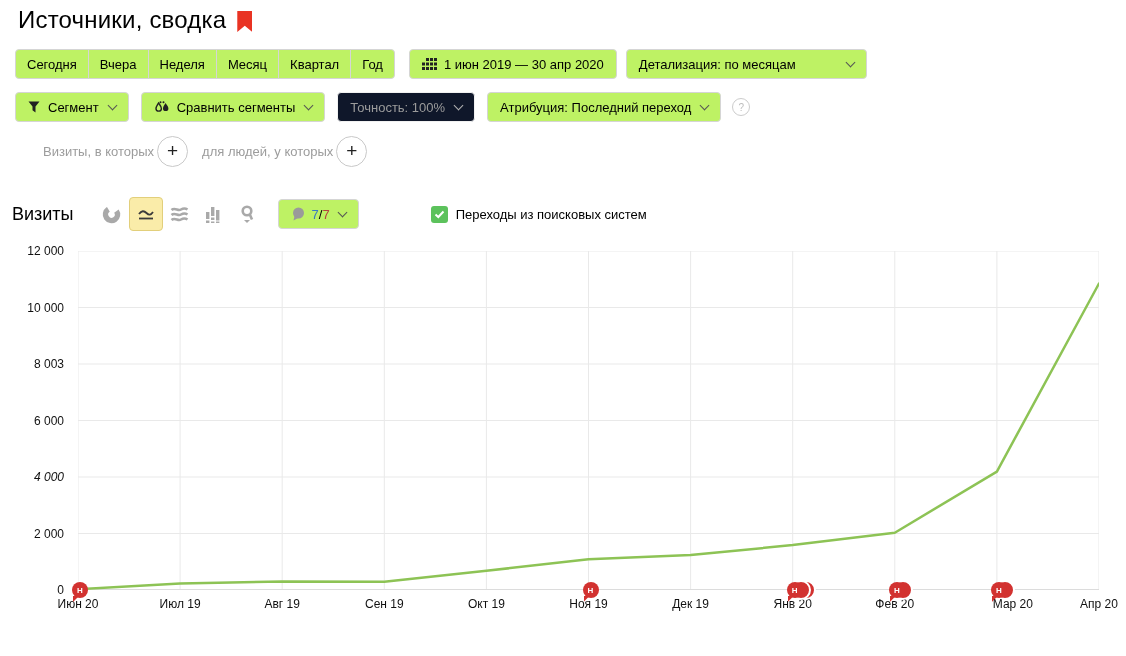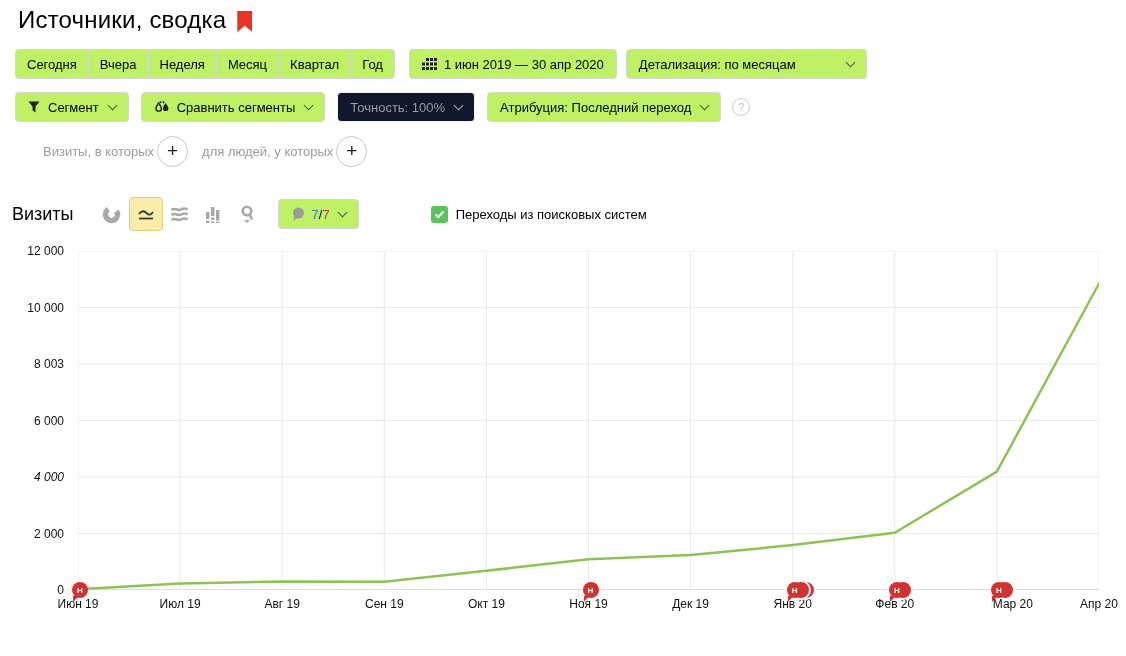--- a/index.html
+++ b/index.html
@@ -229,21 +229,21 @@
       <line x1="0" y1="338.5" x2="1021" y2="338.5" stroke="#dcdcdc"></line>
       <polyline points="0.0,338.2 102.1,332.5 204.2,330.5 306.3,330.8 408.4,319.8 510.5,308.2 612.6,304.0 714.7,294.1 816.8,281.7 918.9,220.6 1021.0,32.5" fill="none" stroke="#8dc355" stroke-width="2.5" stroke-linejoin="round" stroke-linecap="round"></polyline>
     </svg>
 <div class="ylabel" style="top: 583px;">0</div>
     <div class="ylabel" style="top: 526.5px;">2 000</div>
     <div class="ylabel" style="top: 470px; font-style: italic;">4 000</div>
     <div class="ylabel" style="top: 413.5px;">6 000</div>
     <div class="ylabel" style="top: 357px;">8 003</div>
     <div class="ylabel" style="top: 300.5px;">10 000</div>
     <div class="ylabel" style="top: 244px;">12 000</div>
-    <div class="xlabel" style="left: 78px;">Июн 19</div>
+    <div class="xlabel" style="left: 78px;">Июн 20</div>
     <div class="xlabel" style="left: 180.1px;">Июл 19</div>
     <div class="xlabel" style="left: 282.2px; text-align: right;">Авг 19</div>
     <div class="xlabel" style="left: 384.3px;">Сен 19</div>
     <div class="xlabel" style="left: 486.4px;">Окт 19</div>
     <div class="xlabel" style="left: 588.5px;">Ноя 19</div>
     <div class="xlabel" style="left: 690.6px;">Дек 19</div>
     <div class="xlabel" style="left: 792.7px;">Янв 20</div>
     <div class="xlabel" style="left: 894.8px;">Фев 20</div>
     <div class="xlabel" style="left: 996.9px; padding-left: 32px;">Мар 20</div>
     <div class="xlabel" style="left: 1099px;">Апр 20</div>

